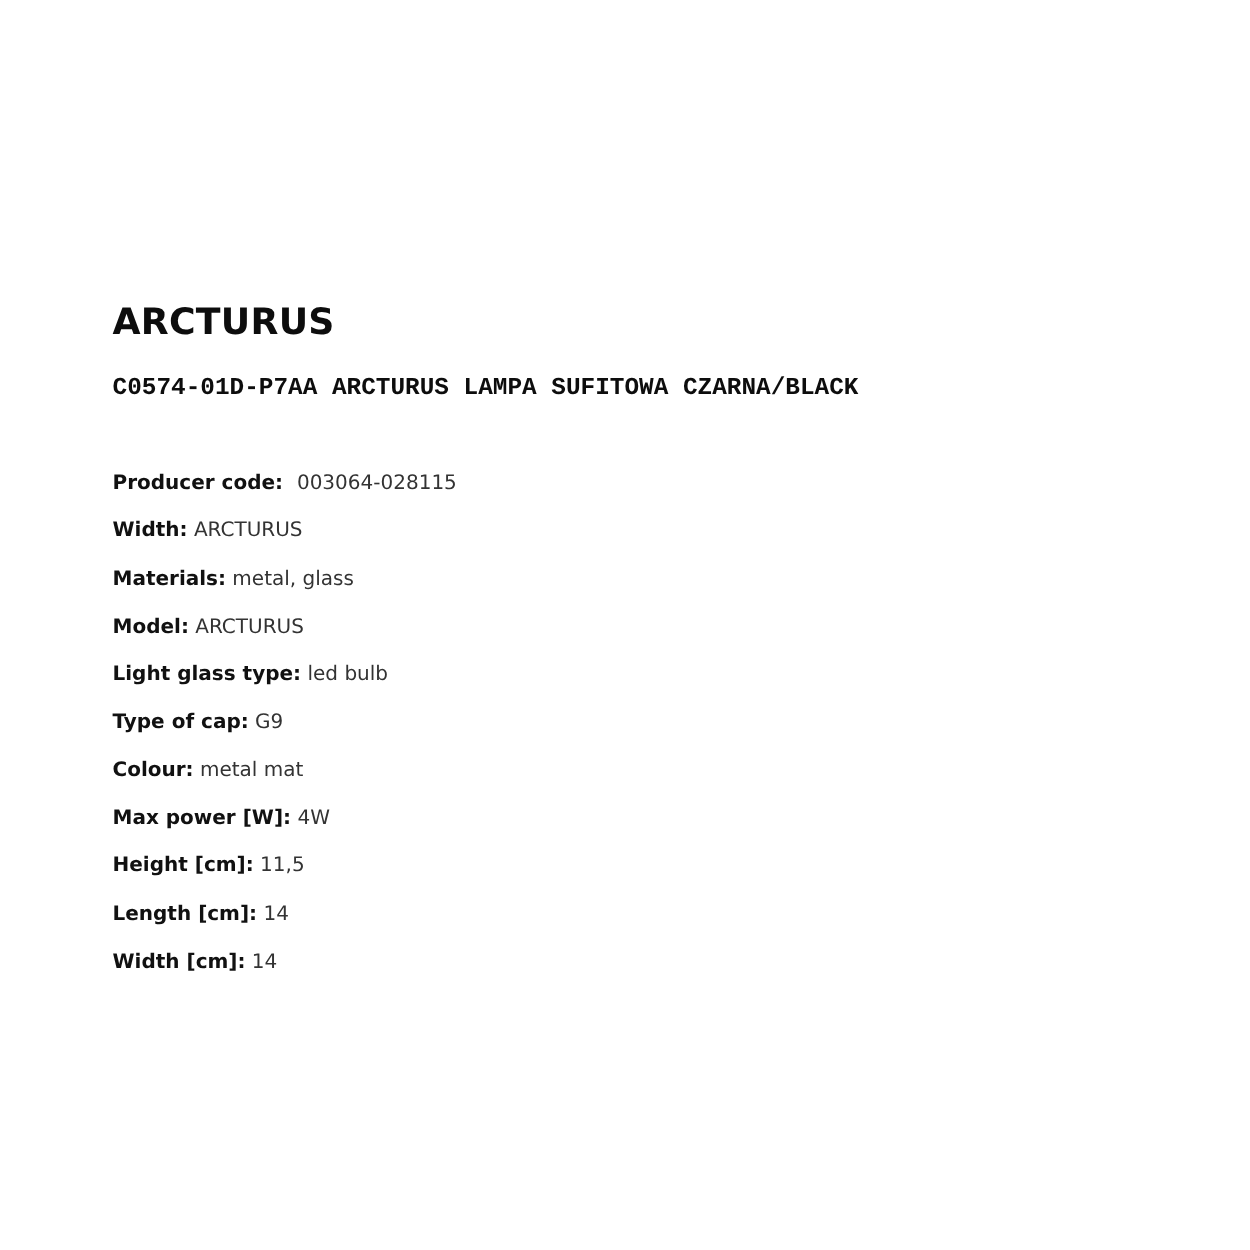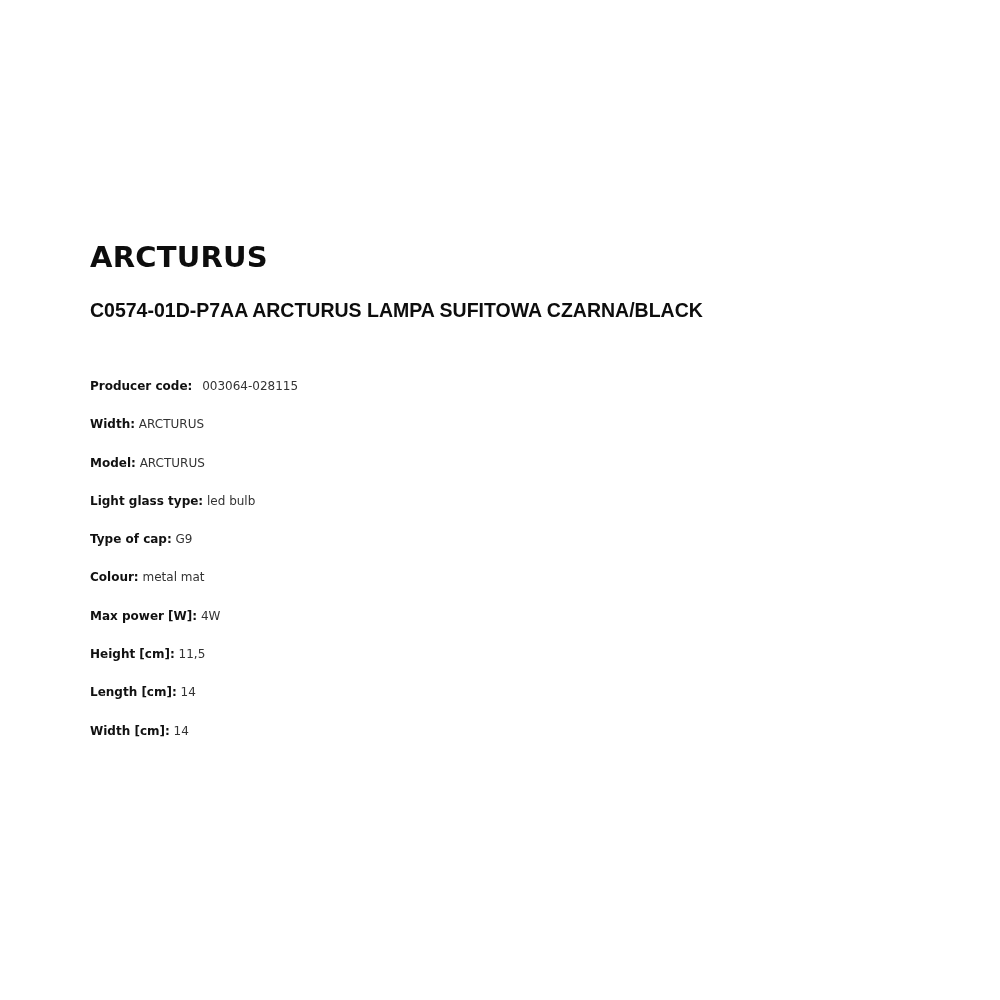--- a/index.html
+++ b/index.html
@@ -24,37 +24,37 @@
     .brand-title {
       font-family: "DejaVu Sans", sans-serif;
       font-weight: bold;
       font-size: 29px;
       letter-spacing: 0.2px;
       line-height: 42px;
       margin: 0;
       color: #0d0d0d;
     }
     .product-name {
-      font-family: Liberation Sans, sans-serif;
+      font-family: Liberation Mono, monospace;
       font-weight: bold;
       font-size: 19.5px;
       line-height: 30px;
       margin: 17px 0 0 0;
       color: #0d0d0d;
       white-space: nowrap;
     }
     .specs {
       list-style: none;
       margin: 47px 0 0 0;
       padding: 0;
     }
     .spec-row {
       height: 38.3px;
       line-height: 28px;
-      font-size: 12px;
+      font-size: 16px;
       white-space: nowrap;
     }
     .spec-label {
       font-weight: bold;
       color: #111111;
     }
     .spec-value {
       color: #333333;
       font-weight: normal;
     }
@@ -70,20 +70,24 @@
   <h2 class="product-name">C0574-01D-P7AA ARCTURUS LAMPA SUFITOWA CZARNA/BLACK</h2>
 
   <ul class="specs">
     <li class="spec-row wide-gap">
       <span class="spec-label">Producer code:</span>
       <span class="spec-value">003064-028115</span>
     </li>
     <li class="spec-row">
       <span class="spec-label">Width:</span>
       <span class="spec-value">ARCTURUS</span>
+    </li>
+    <li class="spec-row">
+      <span class="spec-label">Materials:</span>
+      <span class="spec-value">metal, glass</span>
     </li>
     <li class="spec-row">
       <span class="spec-label">Model:</span>
       <span class="spec-value">ARCTURUS</span>
     </li>
     <li class="spec-row">
       <span class="spec-label">Light glass type:</span>
       <span class="spec-value">led bulb</span>
     </li>
     <li class="spec-row">

